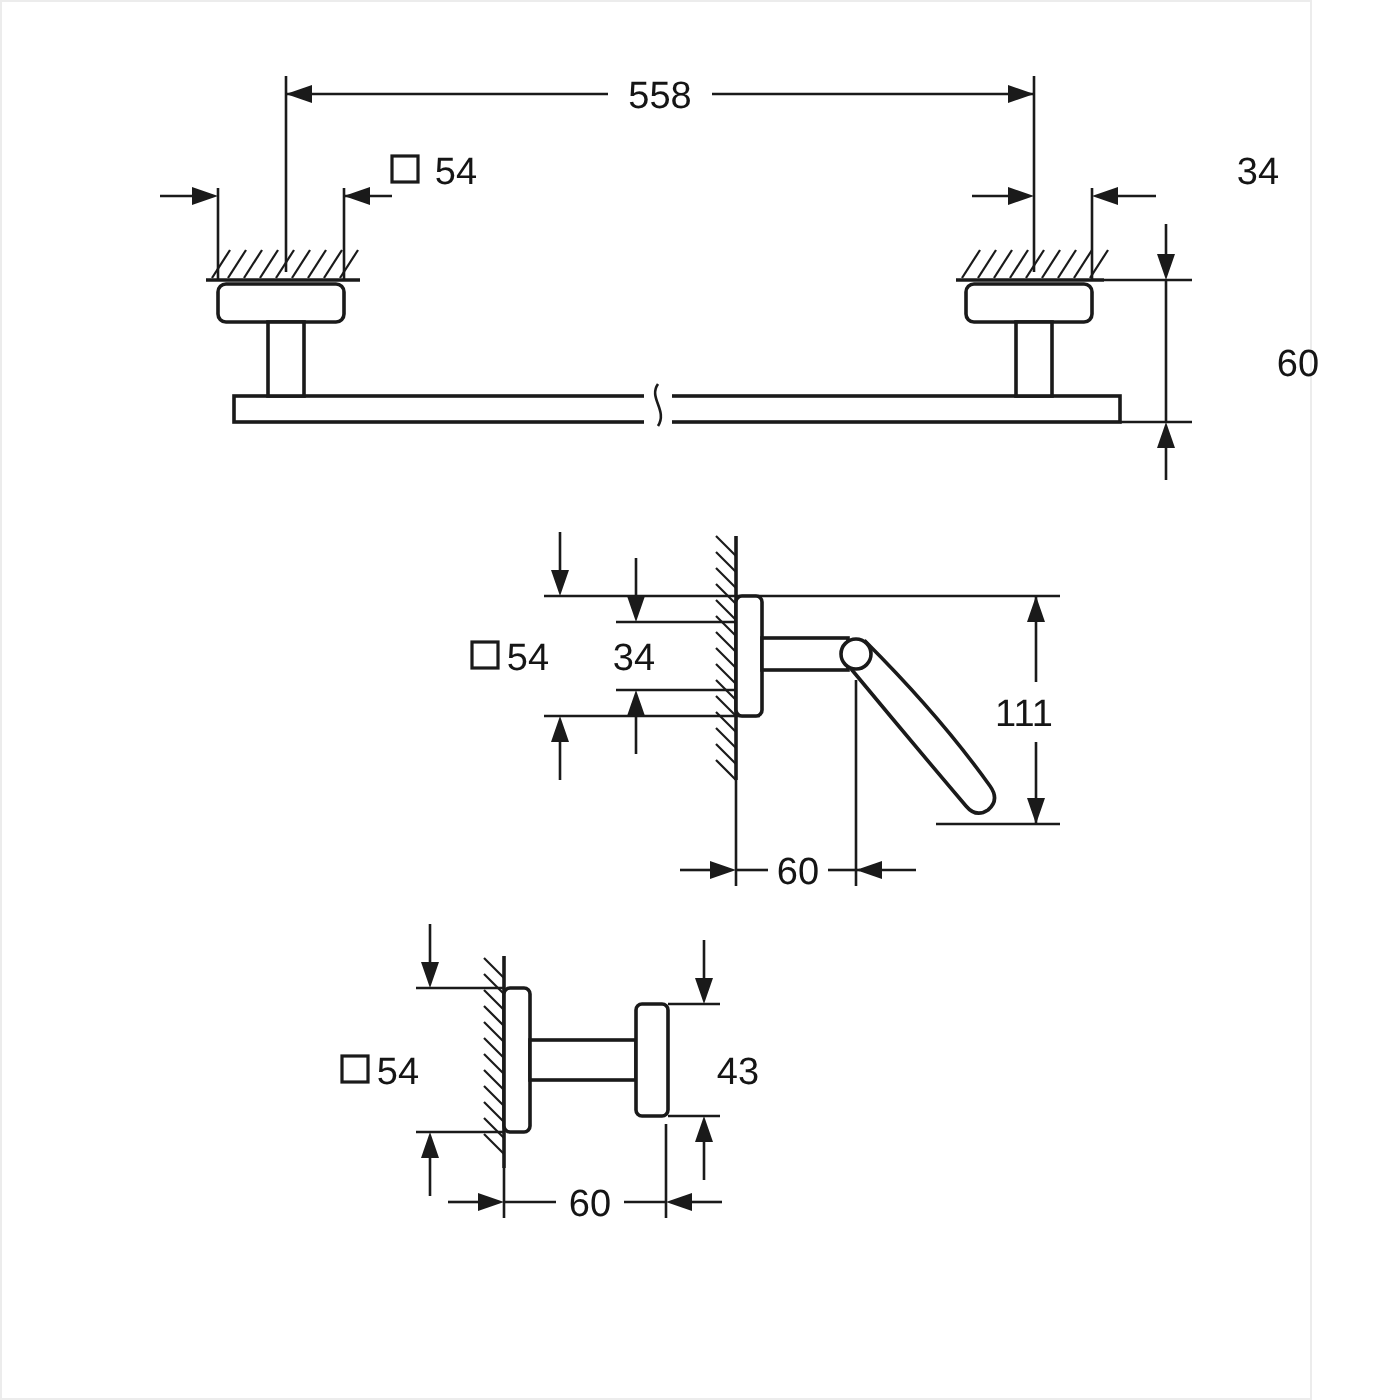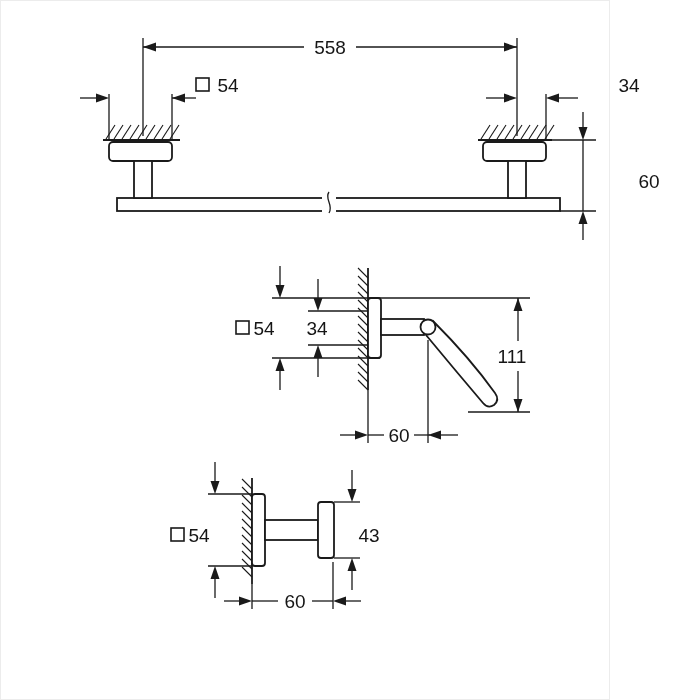--- a/index.html
+++ b/index.html
@@ -1,17 +1,17 @@
 <!DOCTYPE html>
 <html><head>
 <meta charset="utf-8">
 <style>
   html,body{margin:0;padding:0;background:#ffffff;}
   .page{
-    width:610px;height:700px;background:#ffffff;position:relative;
+    width:656px;height:700px;background:#ffffff;position:relative;
     box-shadow:inset 0 0 0 1px #ececec;
     font-family:"Liberation Sans","DejaVu Sans",sans-serif;
   }
   svg{display:block;}
   svg text{
     font-family:"Liberation Sans","DejaVu Sans",sans-serif;
     font-size:19px;fill:#151515;
   }
   .obj{fill:#ffffff;stroke:#1a1a1a;stroke-width:1.8;}
   .objline{stroke:#1a1a1a;stroke-width:1.8;fill:none;}

